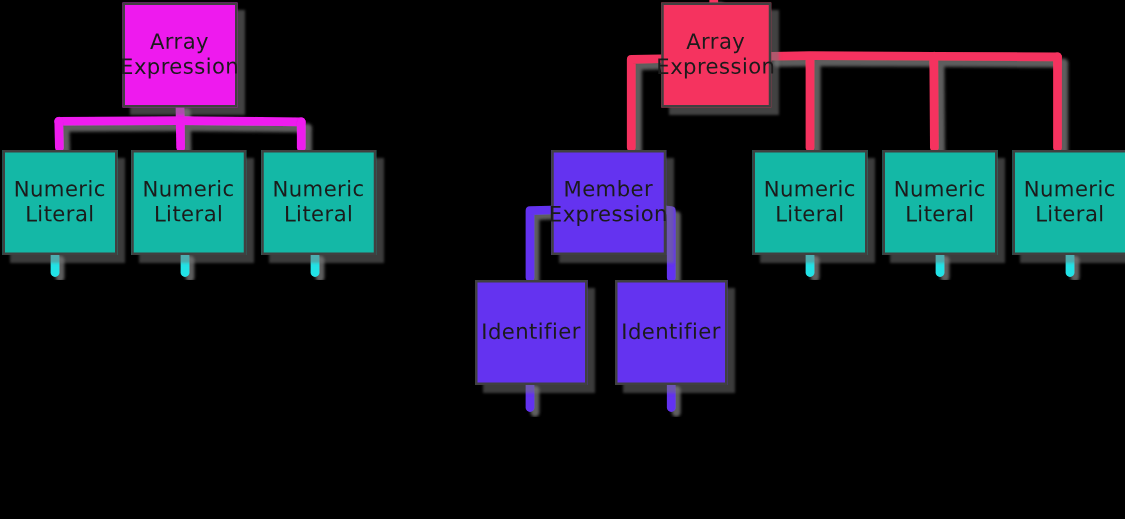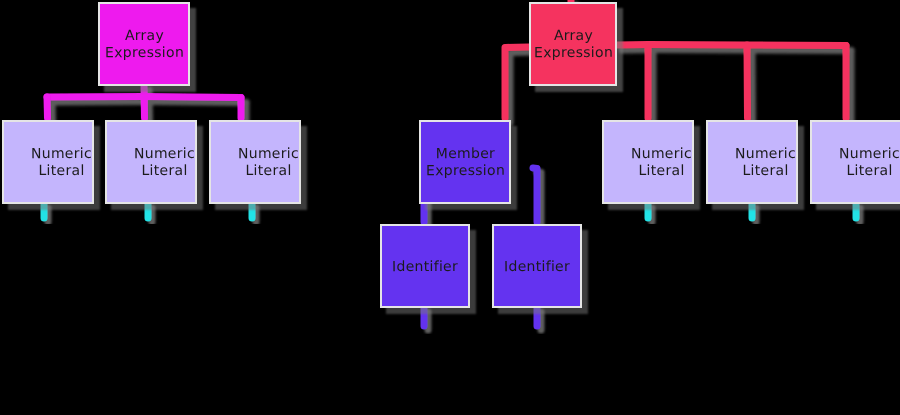--- a/index.html
+++ b/index.html
@@ -19,35 +19,35 @@
   #svg-layer {
     position: absolute;
     left: 0;
     top: 0;
     width: 900px;
     height: 415px;
   }
   .node {
     position: absolute;
     box-sizing: border-box;
-    border: 2px solid #e5e5e5;
+    border: 2px solid #404040;
     display: flex;
     align-items: center;
     justify-content: center;
     text-align: center;
     line-height: 1.18;
     color: #1b1b1b;
-    font-size: 14px;
+    font-size: 17px;
     letter-spacing: 0.3px;
     white-space: pre-line;
     z-index: 3;
   }
   .node.magenta  { background: #ee1aee; }
   .node.crimson  { background: #f5335f; }
-  .node.cyan     { background: #c4b5fd; justify-content: flex-end; }
+  .node.cyan     { background: #14b8a6; }
   .node.purple   { background: #6433f0; }
 
   .node .label {
     display: block;
     transform: rotate(-0.25deg);
   }
 </style>
 </head>
 <body>
 
@@ -130,21 +130,21 @@
   <div class="node cyan" style="left:209px; top:120px; width:92px; height:84px; box-shadow:6px 6px 2px rgba(120,120,120,0.5);">
     <span class="label">Numeric
 Literal</span>
   </div>
 
   <div class="node crimson" style="left:529px; top:2px; width:88px; height:84px; box-shadow:6px 6px 2px rgba(120,120,120,0.55);">
     <span class="label">Array
 Expression</span>
   </div>
 
-  <div class="node purple" style="left:419px; top:120px; width:92px; height:84px; box-shadow:6px 6px 2px rgba(120,120,120,0.5);"> 
+  <div class="node purple" style="left:441px; top:120px; width:92px; height:84px; box-shadow:6px 6px 2px rgba(120,120,120,0.5);"> 
     <span class="label">Member
 Expression</span>
   </div>
 
   <div class="node cyan" style="left:602px; top:120px; width:92px; height:84px; box-shadow:6px 6px 2px rgba(120,120,120,0.5);">
     <span class="label">Numeric
 Literal</span>
   </div>
 
   <div class="node cyan" style="left:706px; top:120px; width:92px; height:84px; box-shadow:6px 6px 2px rgba(120,120,120,0.5);">

